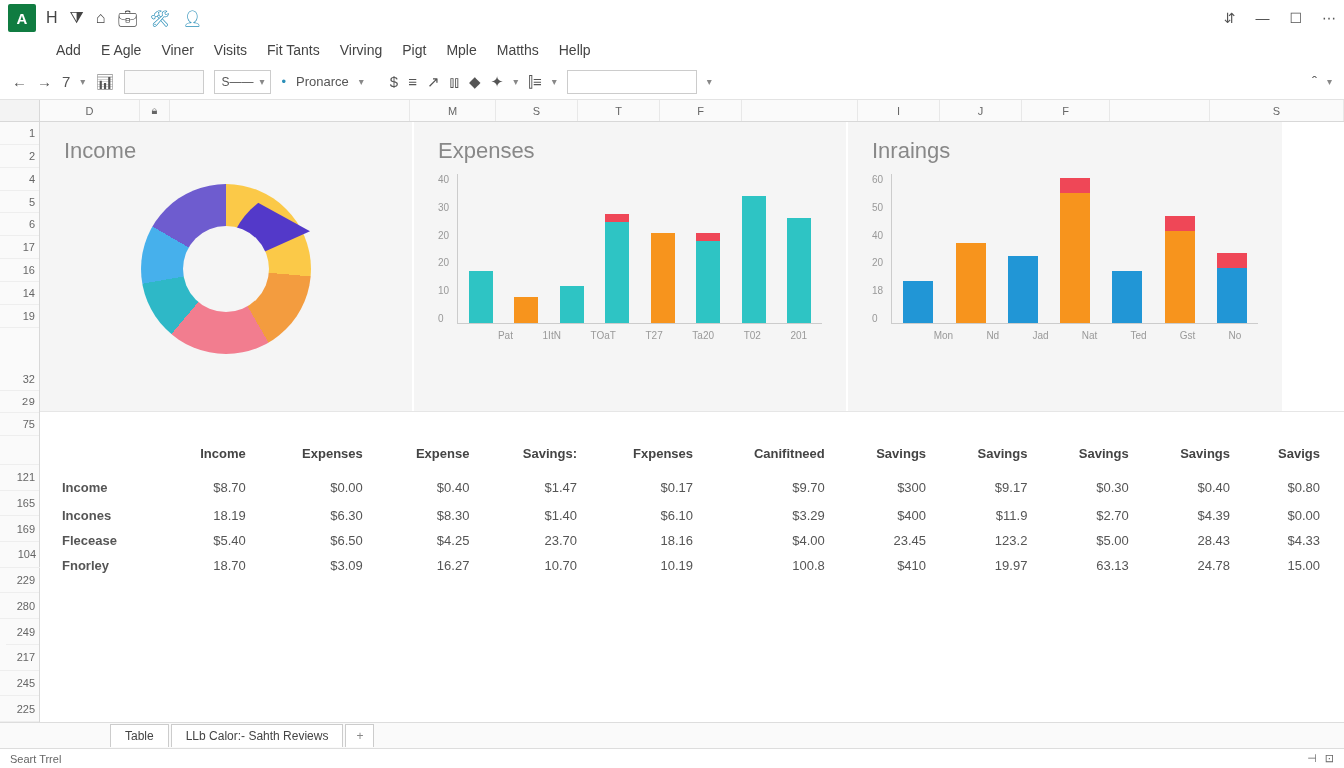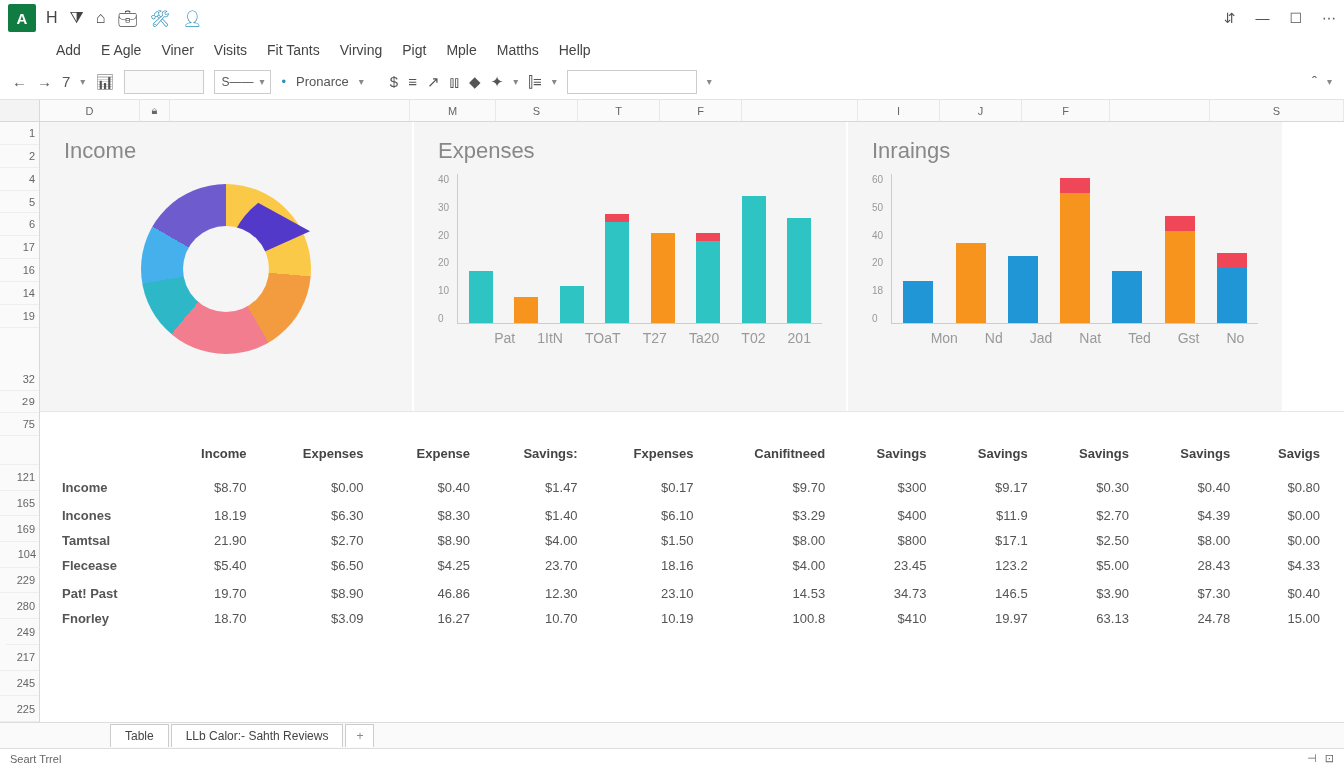--- a/index.html
+++ b/index.html
@@ -48,21 +48,21 @@
 .donut::after { content:""; position:absolute; inset:42px; background:#f5f5f5; border-radius:50%; }
 .wedge { position:absolute; width:84px; height:84px; left:50%; top:50%; transform-origin:0 0;
   background:#5339c9; clip-path:polygon(0 0, 100% 0, 45% 100%); transform:rotate(-90deg); border-radius:0 84px 0 0; }
 
 
 .axis { display:flex; flex-direction:column; justify-content:space-between; font-size:10px; color:#999; height:150px; }
 .barchart { display:flex; gap:8px; flex:1; }
 .bars { flex:1; display:flex; align-items:flex-end; justify-content:space-around; height:150px; border-bottom:1px solid #ccc; border-left:1px solid #ccc; }
 .bar { width:26px; display:flex; flex-direction:column-reverse; }
 .seg { width:100%; }
-.xlabels { display:flex; justify-content:space-around; font-size:14px; color:#999; margin-top:6px; margin-left:26px; }
+.xlabels { display:flex; justify-content:space-around; font-size:10px; color:#999; margin-top:6px; margin-left:26px; }
 
 
 .tablewrap { padding:28px 14px 0 12px; }
 table { width:100%; border-collapse:collapse; font-size:13px; }
 th { text-align:right; font-weight:700; color:#444; padding:6px 10px; border-bottom:8px solid transparent; }
 th:first-child { text-align:left; }
 td { text-align:right; padding:5px 10px; color:#555; }
 td:first-child { text-align:left; font-weight:600; }
 .grp td { padding-top:8px; }
 
@@ -333,60 +333,32 @@
               <td>$1.40</td>
               <td>$6.10</td>
               <td>$3.29</td>
               <td>$400</td>
               <td>$11.9</td>
               <td>$2.70</td>
               <td>$4.39</td>
               <td>$0.00</td>
             </tr>
             <tr>
-              <td>Tamtsal</td>
-              <td>21.90</td>
-              <td>$2.70</td>
-              <td>$8.90</td>
-              <td>$4.00</td>
-              <td>$1.50</td>
-              <td>$8.00</td>
-              <td>$800</td>
-              <td>$17.1</td>
-              <td>$2.50</td>
-              <td>$8.00</td>
-              <td>$0.00</td>
-            </tr>
-            <tr>
               <td>Flecease</td>
               <td>$5.40</td>
               <td>$6.50</td>
               <td>$4.25</td>
               <td>23.70</td>
               <td>18.16</td>
               <td>$4.00</td>
               <td>23.45</td>
               <td>123.2</td>
               <td>$5.00</td>
               <td>28.43</td>
               <td>$4.33</td>
-            </tr>
-            <tr class="grp">
-              <td>Pat! Past</td>
-              <td>19.70</td>
-              <td>$8.90</td>
-              <td>46.86</td>
-              <td>12.30</td>
-              <td>23.10</td>
-              <td>14.53</td>
-              <td>34.73</td>
-              <td>146.5</td>
-              <td>$3.90</td>
-              <td>$7.30</td>
-              <td>$0.40</td>
             </tr>
             <tr>
               <td>Fnorley</td>
               <td>18.70</td>
               <td>$3.09</td>
               <td>16.27</td>
               <td>10.70</td>
               <td>10.19</td>
               <td>100.8</td>
               <td>$410</td>

